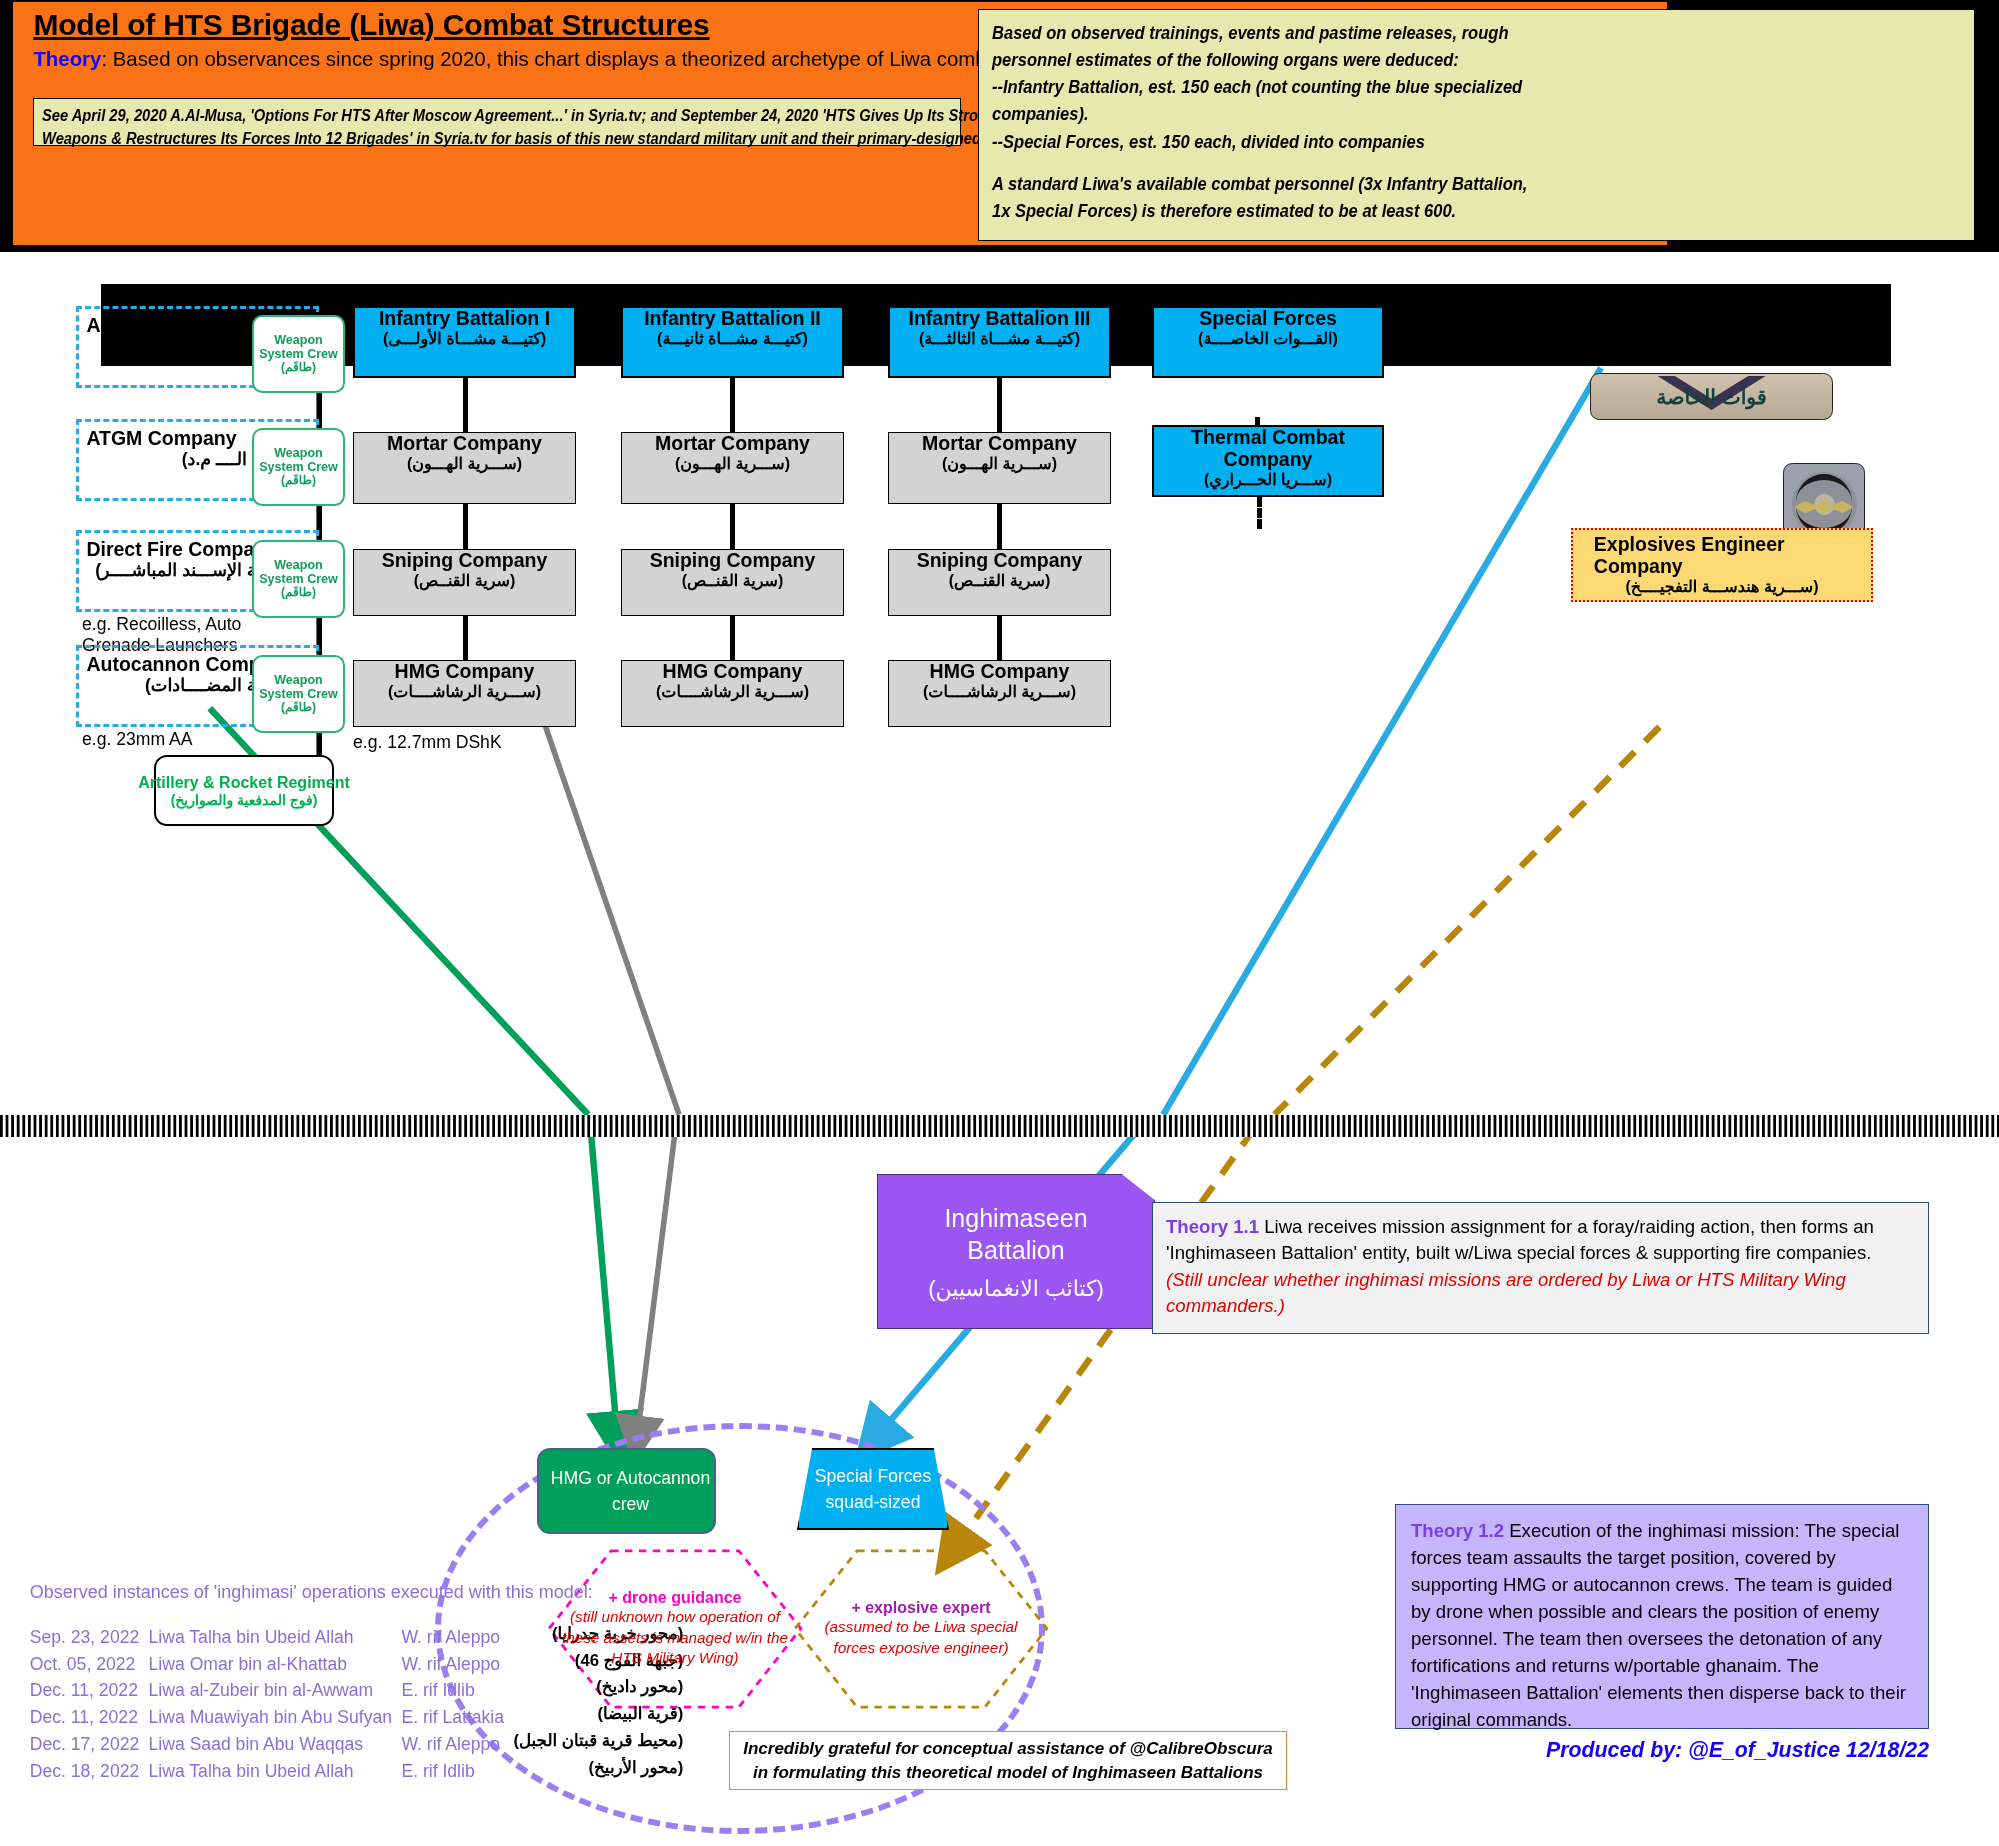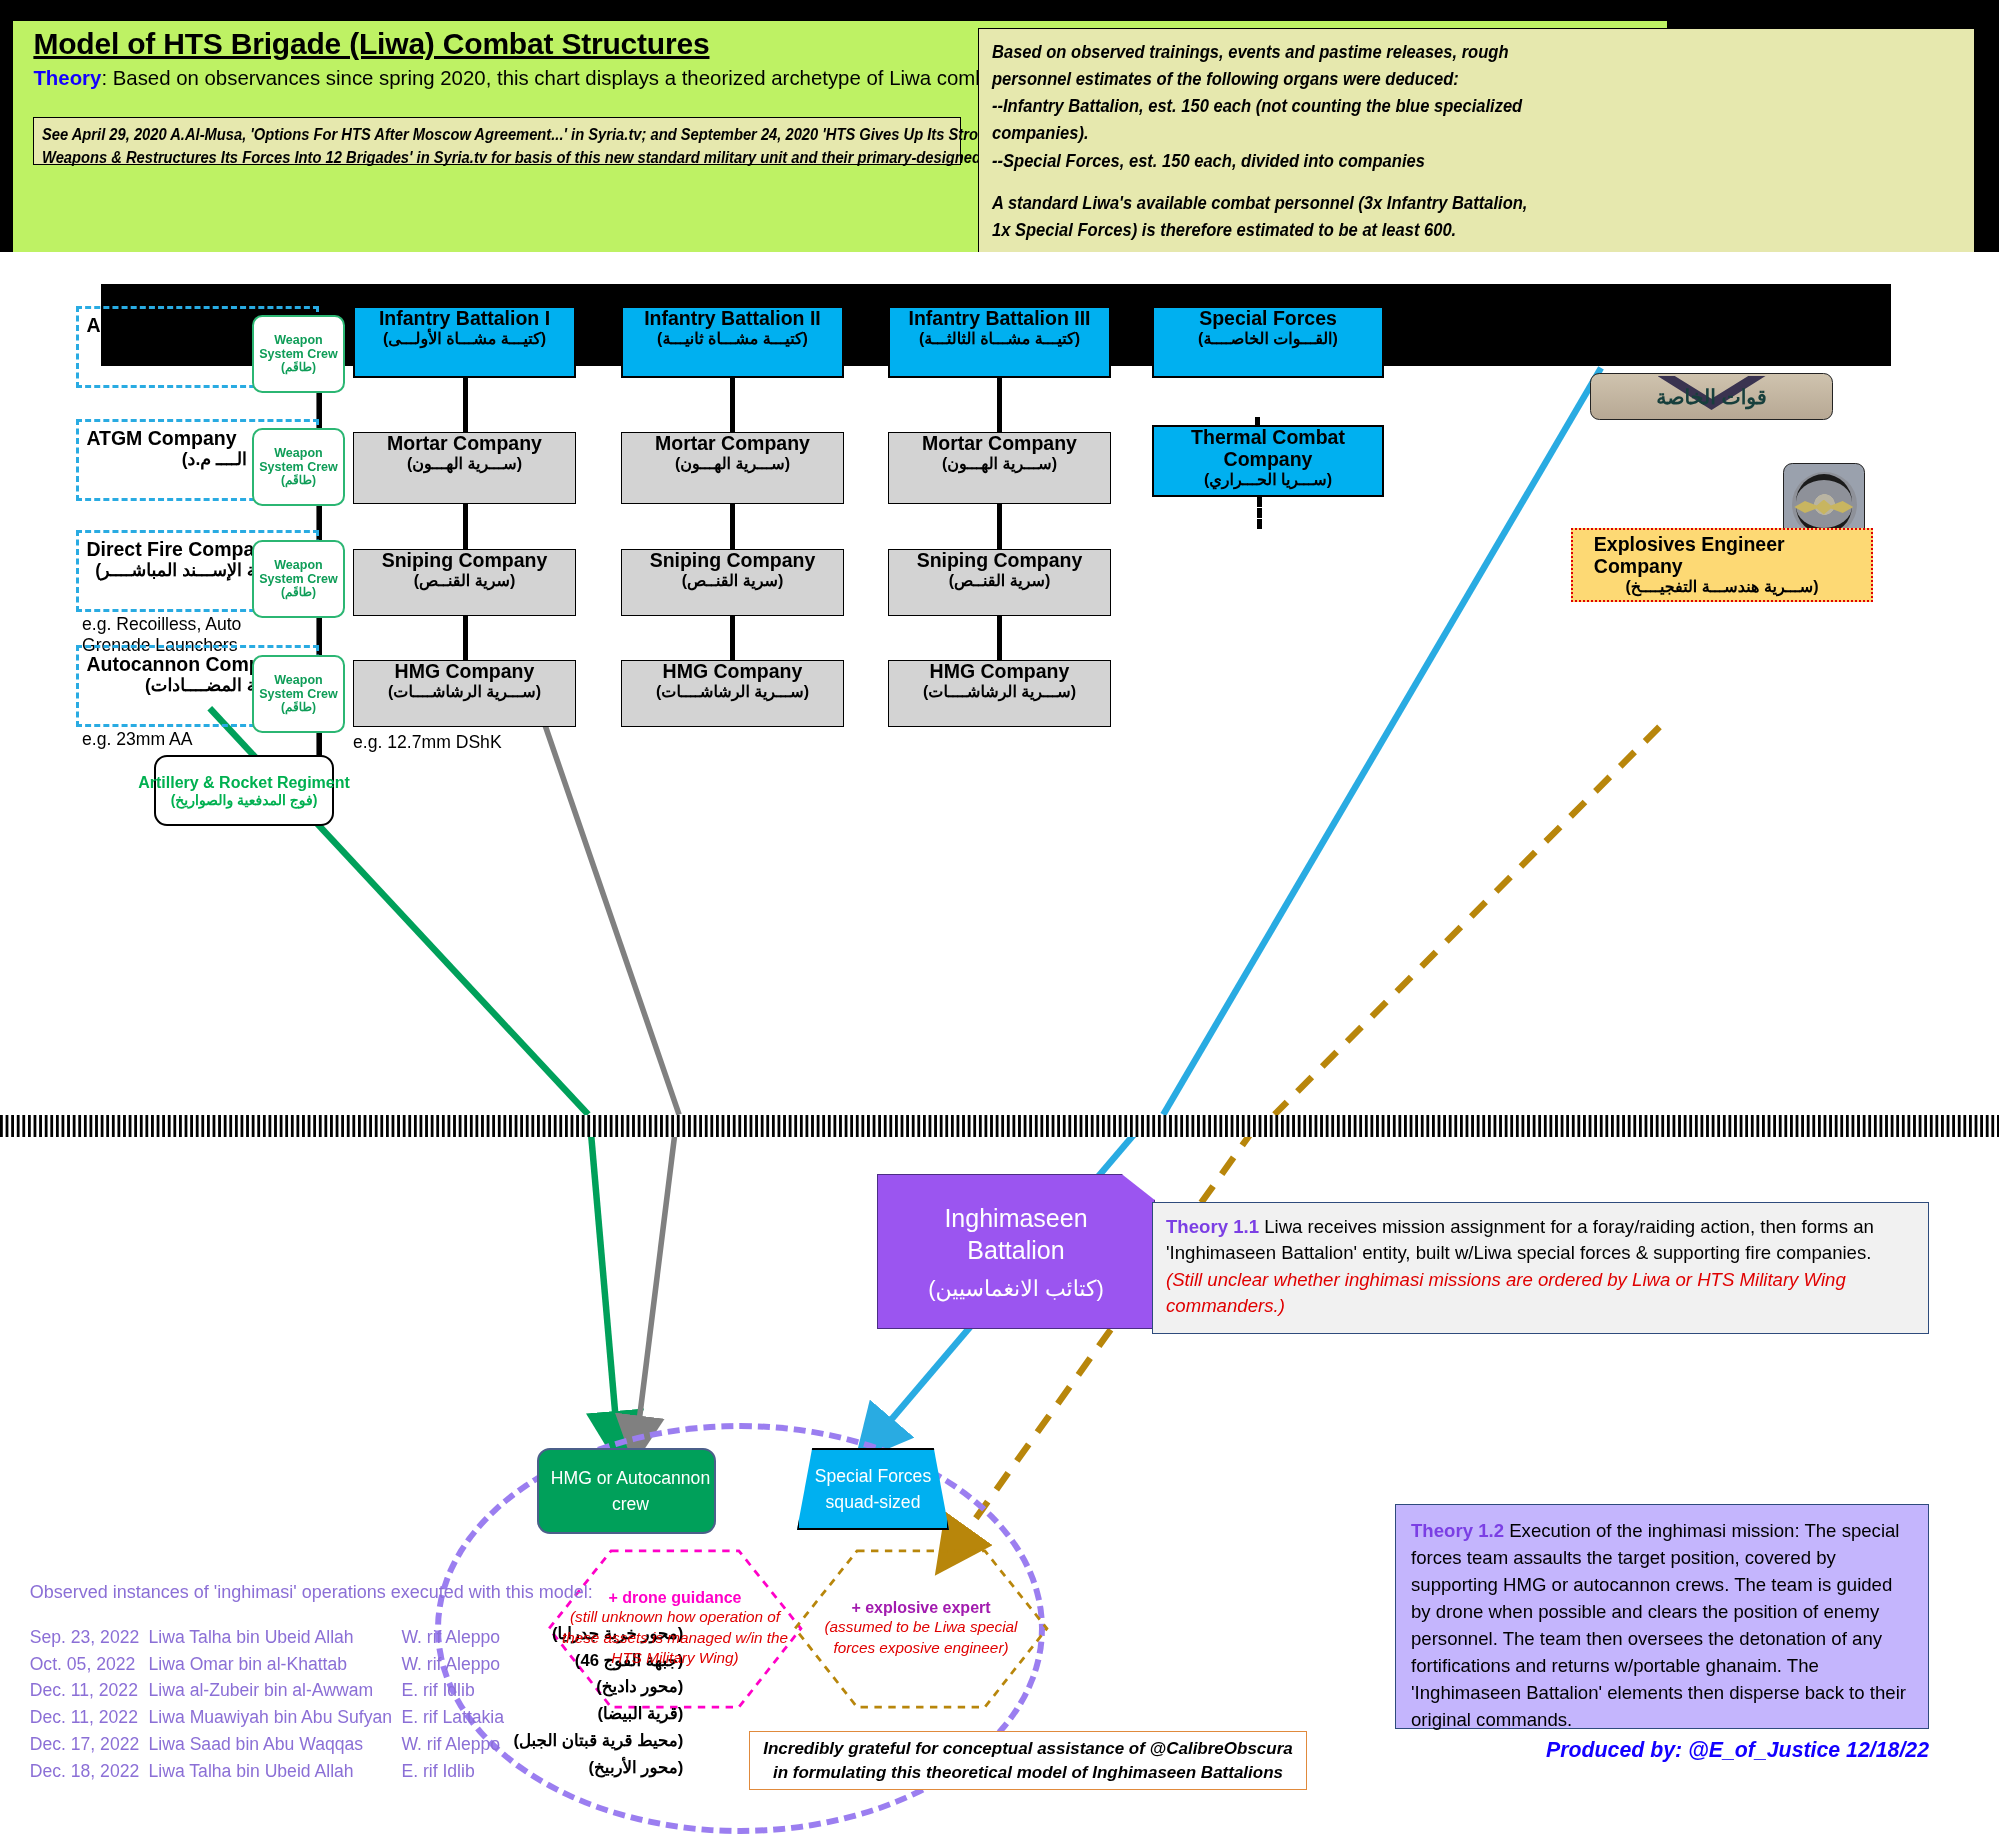--- a/index.html
+++ b/index.html
@@ -1,21 +1,21 @@
 <!DOCTYPE html>
 <html style="font-size:15px"><head>
 <meta charset="utf-8">
 <style>
   html,body{margin:0;padding:0;background:#000;}
   body{font-family:"Liberation Sans",sans-serif;}
   #page{position:relative;width:2000px;height:1847px;background:#ffffff;overflow:hidden;}
 
   
   #hdr{position:absolute;left:0;top:0;width:2000px;height:252px;background:#000;}
-  #hdr-inner{position:absolute;left:13px;top:21px;width:1654px;height:243px;background:#bef264;}
+  #hdr-inner{position:absolute;left:13px;top:2px;width:1654px;height:243px;background:#f97316;}
   #title{position:absolute;left:20.4px;top:5.6px;font-size:30px;font-weight:bold;color:#000;
          text-decoration:underline;letter-spacing:-0.2px;}
   #theoryline{position:absolute;left:20.4px;top:46px;font-size:20.4px;color:#000;}
   #theoryline .k{color:#1300ff;font-weight:bold;}
   #srcbox{position:absolute;left:20.4px;top:96px;width:928px;height:48px;background:#e6e8ae;
           border:1.9px solid #000;padding:4.6px 7.4px;box-sizing:border-box;}
   #srcbox div{font-size:16px;font-style:italic;font-weight:600;line-height:1.45;
               transform:scaleX(.92);transform-origin:left center;white-space:nowrap;}
   #estbox{position:absolute;left:965px;top:7.4px;width:997px;height:232px;background:#e6e8ae;
           border:1.9px solid #000;padding:9.3px 13px;box-sizing:border-box;}
@@ -130,21 +130,21 @@
   #misnote{position:absolute;left:16.7px;top:137px;width:538px;font-size:17.6px;color:#8b6fd6;
            line-height:1.4;text-align:center;}
   #obslabel{position:absolute;left:16.7px;top:445px;font-size:18px;color:#8b6fd6;}
   #obstable{position:absolute;left:16.7px;top:487px;color:#8b6fd6;font-size:17.6px;line-height:1.52;}
   #obstable table{border-collapse:collapse;}
   #obstable td{padding:0 9.3px 0 0;white-space:nowrap;vertical-align:top;}
   #obstable td.ar{direction:rtl;font-size:16.7px;}
 
   #credit{position:absolute;left:716px;top:594px;width:558px;height:59px;background:#fff;
           border:1.9px solid #e08a3c;box-sizing:border-box;display:flex;flex-direction:column;
-          align-items:center;justify-content:center;margin-left:20px;}
+          align-items:center;justify-content:center;}
   #credit div{font-size:17px;font-style:italic;font-weight:bold;color:#000;line-height:1.4;}
   #produced{position:absolute;left:1382px;top:601px;width:534px;text-align:right;
             font-size:21.3px;font-style:italic;font-weight:bold;color:#1300ff;}
 
   svg.ovl{position:absolute;left:0;top:0;pointer-events:none;}
 </style>
 </head>
 <body>
 
 <div id="page">

